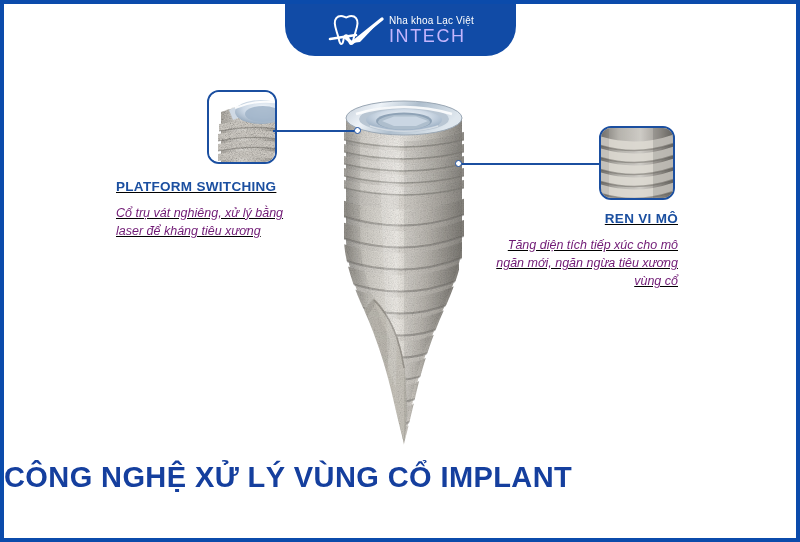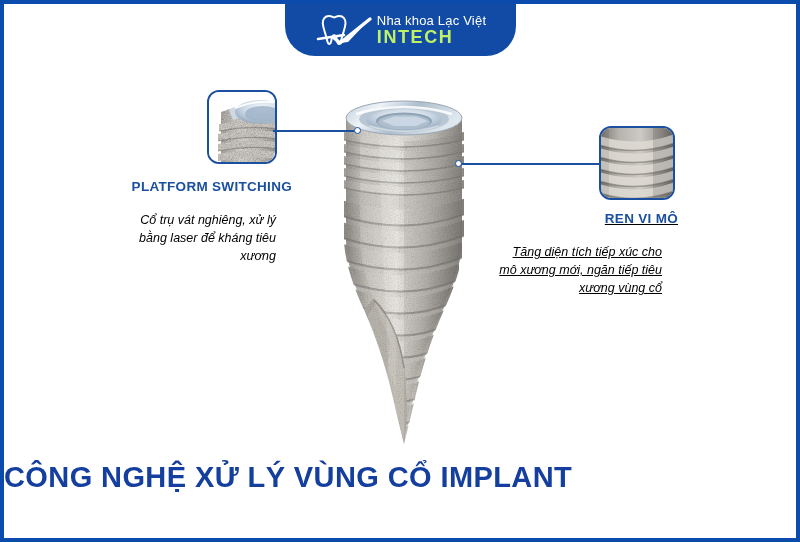--- a/index.html
+++ b/index.html
@@ -28,25 +28,25 @@
     border-bottom-right-radius:30px;
     display:flex;align-items:center;justify-content:center;
   }
   .logo-wrap{
     display:flex;align-items:center;gap:4px;
     transform:translateY(2px);
   }
   .logo-mark{width:58px;height:40px;flex:0 0 auto;}
   .logo-text{display:flex;flex-direction:column;align-items:flex-start;line-height:1;}
   .logo-line1{
-    color:#ffffff;font-size:13px;font-weight:400;letter-spacing:.2px;
+    color:#ffffff;font-size:10px;font-weight:400;letter-spacing:.2px;
     white-space:nowrap;
   }
   .logo-line2{
-    color:#bef264;font-size:18px;font-weight:700;letter-spacing:1.6px;
+    color:#c4b5fd;font-size:18px;font-weight:400;letter-spacing:1.6px;
     white-space:nowrap;margin-top:1px;
   }
 
   
   .callout{
     position:absolute;
     border:2px solid #1b4fa0;
     border-radius:12px;
     overflow:hidden;
     background:#ffffff;
@@ -61,29 +61,29 @@
   #leader-right{left:455px;top:159px;width:141px;}
   .dot{
     position:absolute;width:7px;height:7px;border-radius:50%;
     background:#ffffff;border:1.8px solid #1b4fa0;box-sizing:border-box;
   }
   #dot-left{left:350px;top:123px;}
   #dot-right{left:451px;top:156px;}
 
   
   .label-block{position:absolute;}
-  #label-left{left:96px;top:176px;width:192px;text-align:right;}
+  #label-left{left:112px;top:176px;width:192px;text-align:left;text-decoration:underline;}
   #label-right{left:478px;top:208px;width:196px;text-align:right;text-decoration:underline;}
   .label-title{
     color:#1b4fa0;font-size:13.5px;font-weight:700;letter-spacing:.3px;
     margin:0 0 9px 0;line-height:1.1;
   }
   .label-desc{
-    color:#000000;font-size:12.5px;font-style:italic;font-weight:400;
-    line-height:1.45;margin:16px;
+    color:#701a75;font-size:12.5px;font-style:italic;font-weight:400;
+    line-height:1.45;margin:0;
   }
 
   
   #implant{
     position:absolute;
     left:300px;top:84px;width:200px;height:360px;
   }
   #implant svg{display:block;width:100%;height:100%;}
 
   
@@ -351,18 +351,18 @@
   <div class="leader" id="leader-right"></div>
   <div class="dot" id="dot-right"></div>
 
   <div class="label-block" id="label-left">
     <p class="label-title">PLATFORM SWITCHING</p>
     <p class="label-desc">Cổ trụ vát nghiêng, xử lý bằng laser để kháng tiêu xương</p>
   </div>
 
   <div class="label-block" id="label-right">
     <p class="label-title">REN VI MÔ</p>
-    <p class="label-desc">Tăng diện tích tiếp xúc cho mô xương mới, ngăn tiếp tiêu xương vùng cổ</p>
+    <p class="label-desc">Tăng diện tích tiếp xúc cho mô ngăn mới, ngăn ngừa tiêu xương vùng cổ</p>
   </div>
 
   <div id="page-title">CÔNG NGHỆ XỬ LÝ VÙNG CỔ IMPLANT</div>
 
 </div>
 
 </body></html>

